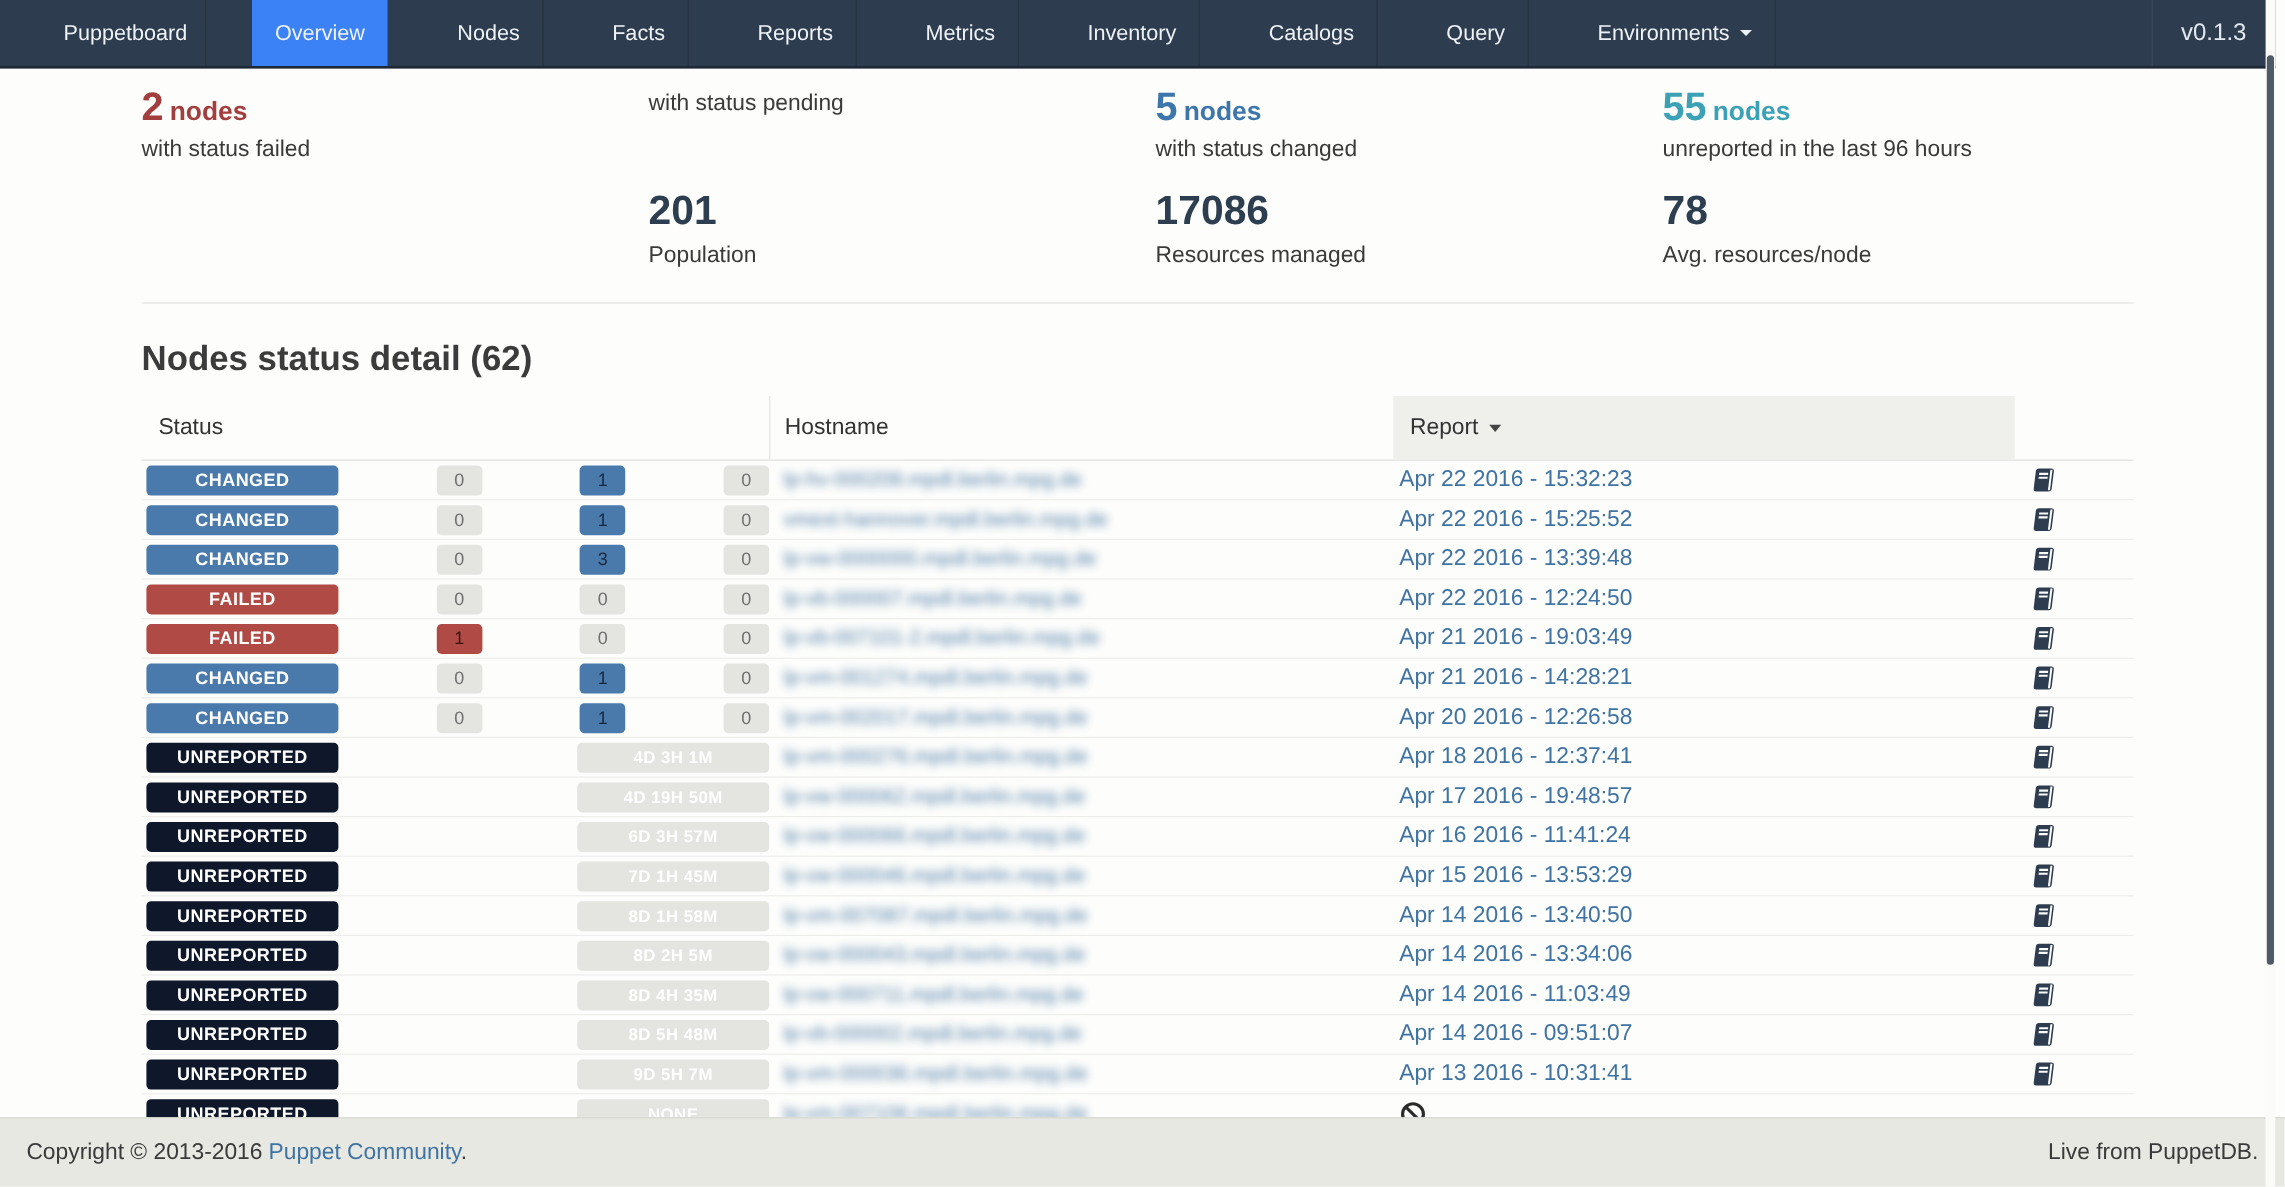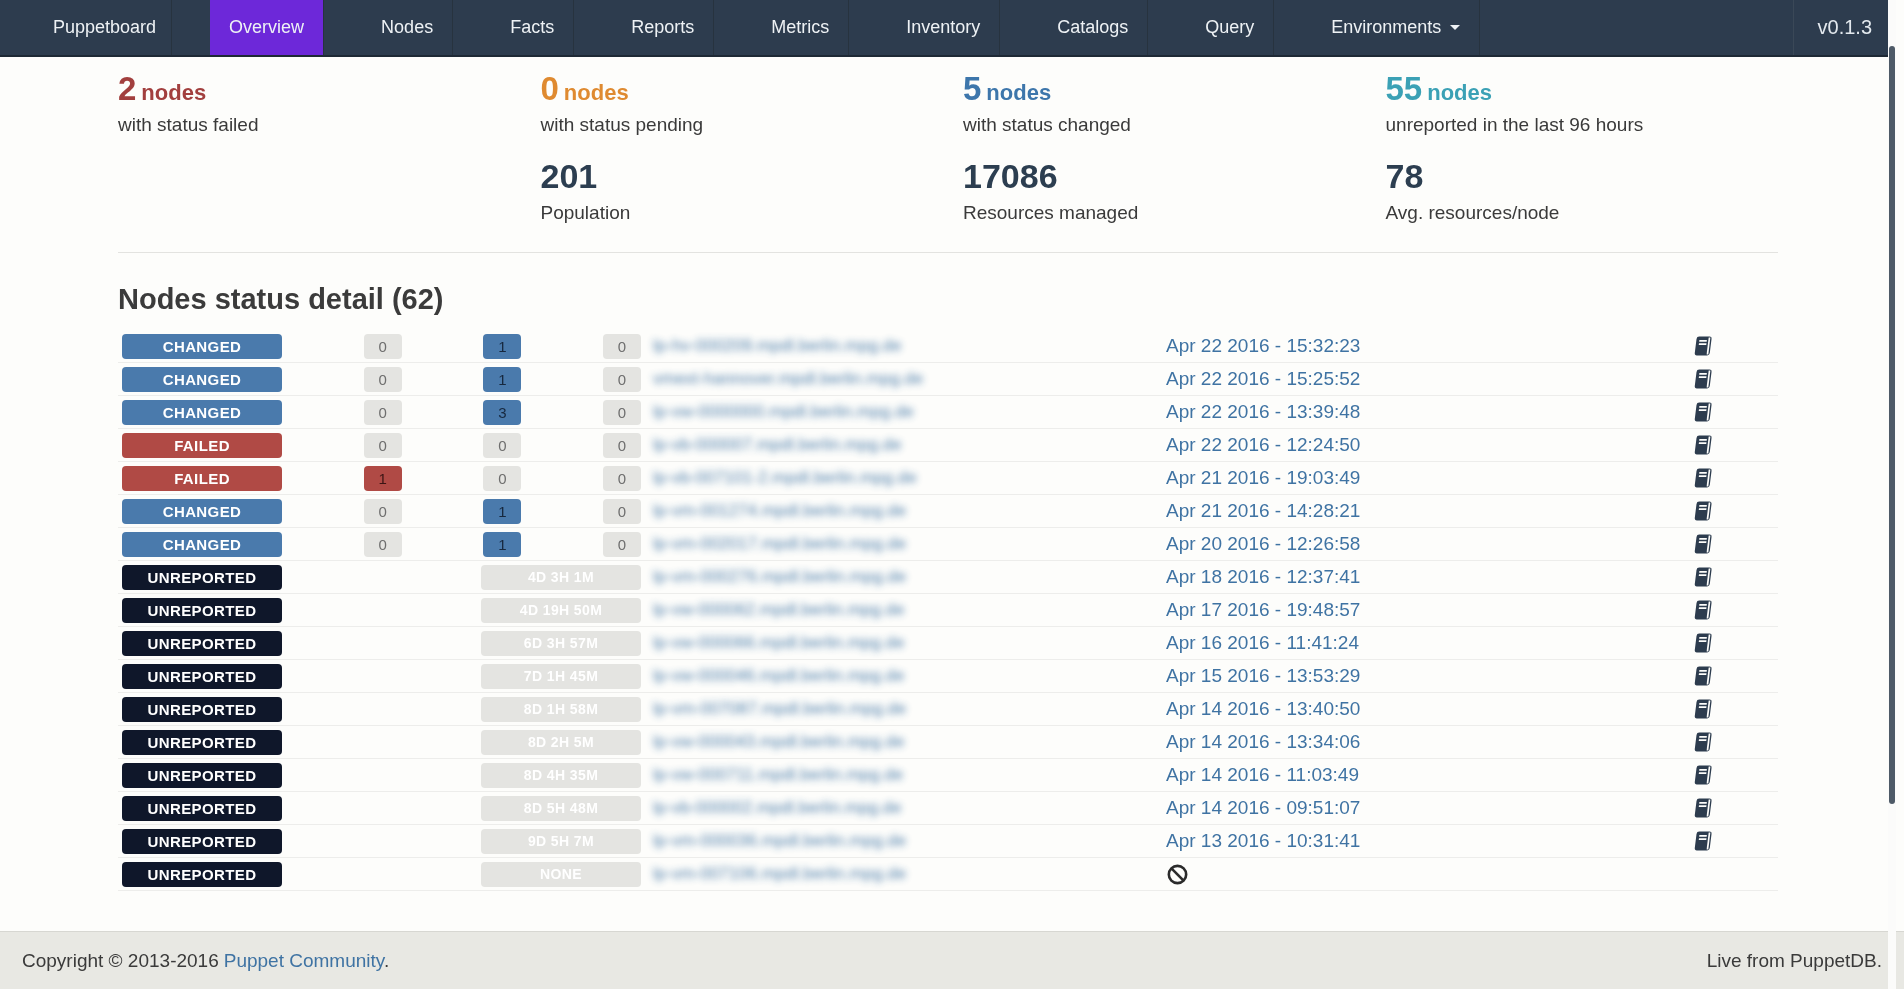--- a/index.html
+++ b/index.html
@@ -17,21 +17,21 @@
   .navbar {
     height: 57px; background: #2d3c4e; display: flex; align-items: stretch;
     border-bottom: 2px solid #1e2935; width: 1896px;
   }
   .brand, .nav-item {
     display: flex; align-items: center; color: #eef2f5; font-size: 18px;
     text-decoration: none; cursor: pointer; border-right: 1px solid #27333f; margin-left: 38px;
   }
   .brand { padding: 0 15px; }
   .nav-item { padding: 0 19px; }
-  .nav-item.active { background: #6d28d9; }
+  .nav-item.active { background: #3b82f6; }
   .caret {
     display: inline-block; width: 0; height: 0; margin-left: 9px;
     border-left: 5px solid transparent; border-right: 5px solid transparent;
     border-top: 5px solid #eef2f5;
   }
   .nav-right { margin-left: auto; display: flex; align-items: stretch; }
   .version {
     display: flex; align-items: center; padding: 0 24px;
     border-left: 1px solid #3a4857; color: #e3e9ee; font-size: 20px;
   }
@@ -159,21 +159,20 @@
   </nav>
 
   <div class="container">
 
     <div class="stats-row">
       <div class="stat-col">
         <div><span class="stat-num c-failed">2</span><span class="stat-unit c-failed">nodes</span></div>
         <div class="stat-label">with status failed</div>
       </div>
       <div class="stat-col">
-        <div><span class="stat-num c-pending">0</span><span class="stat-unit c-pending">nodes</span></div>
         <div class="stat-label">with status pending</div>
       </div>
       <div class="stat-col">
         <div><span class="stat-num c-changed">5</span><span class="stat-unit c-changed">nodes</span></div>
         <div class="stat-label">with status changed</div>
       </div>
       <div class="stat-col">
         <div><span class="stat-num c-unreported">55</span><span class="stat-unit c-unreported">nodes</span></div>
         <div class="stat-label">unreported in the last 96 hours</div>
       </div>
@@ -193,20 +192,33 @@
         <div class="stat-num2">78</div>
         <div class="stat-label">Avg. resources/node</div>
       </div>
     </div>
 
     <hr class="sep">
 
     <h2 class="section-title">Nodes status detail (62)</h2>
 
     <div class="ntable">
+      <div class="thead">
+        <div class="th th-status">
+            <span>Status</span>
+          </div>
+        <div class="th th-host">
+            <span>Hostname</span>
+          </div>
+        <div class="th th-report">
+            <span>Report</span>
+            <span class="sort-caret"></span>
+          </div>
+        <div class="th th-icon"></div>
+      </div>
       <div id="table-body">
           <div class="trow">
             <div class="td td-status">
               <span class="badge status-badge st-changed">CHANGED</span>
               <span class="badge count-badge cb-muted">0</span>
               <span class="badge count-badge cb-changed">1</span>
               <span class="badge count-badge cb-muted">0</span>
             </div>
             <div class="td td-host">
               <a class="host-link blurred">lp-hv-000209.mpdl.berlin.mpg.de</a>

